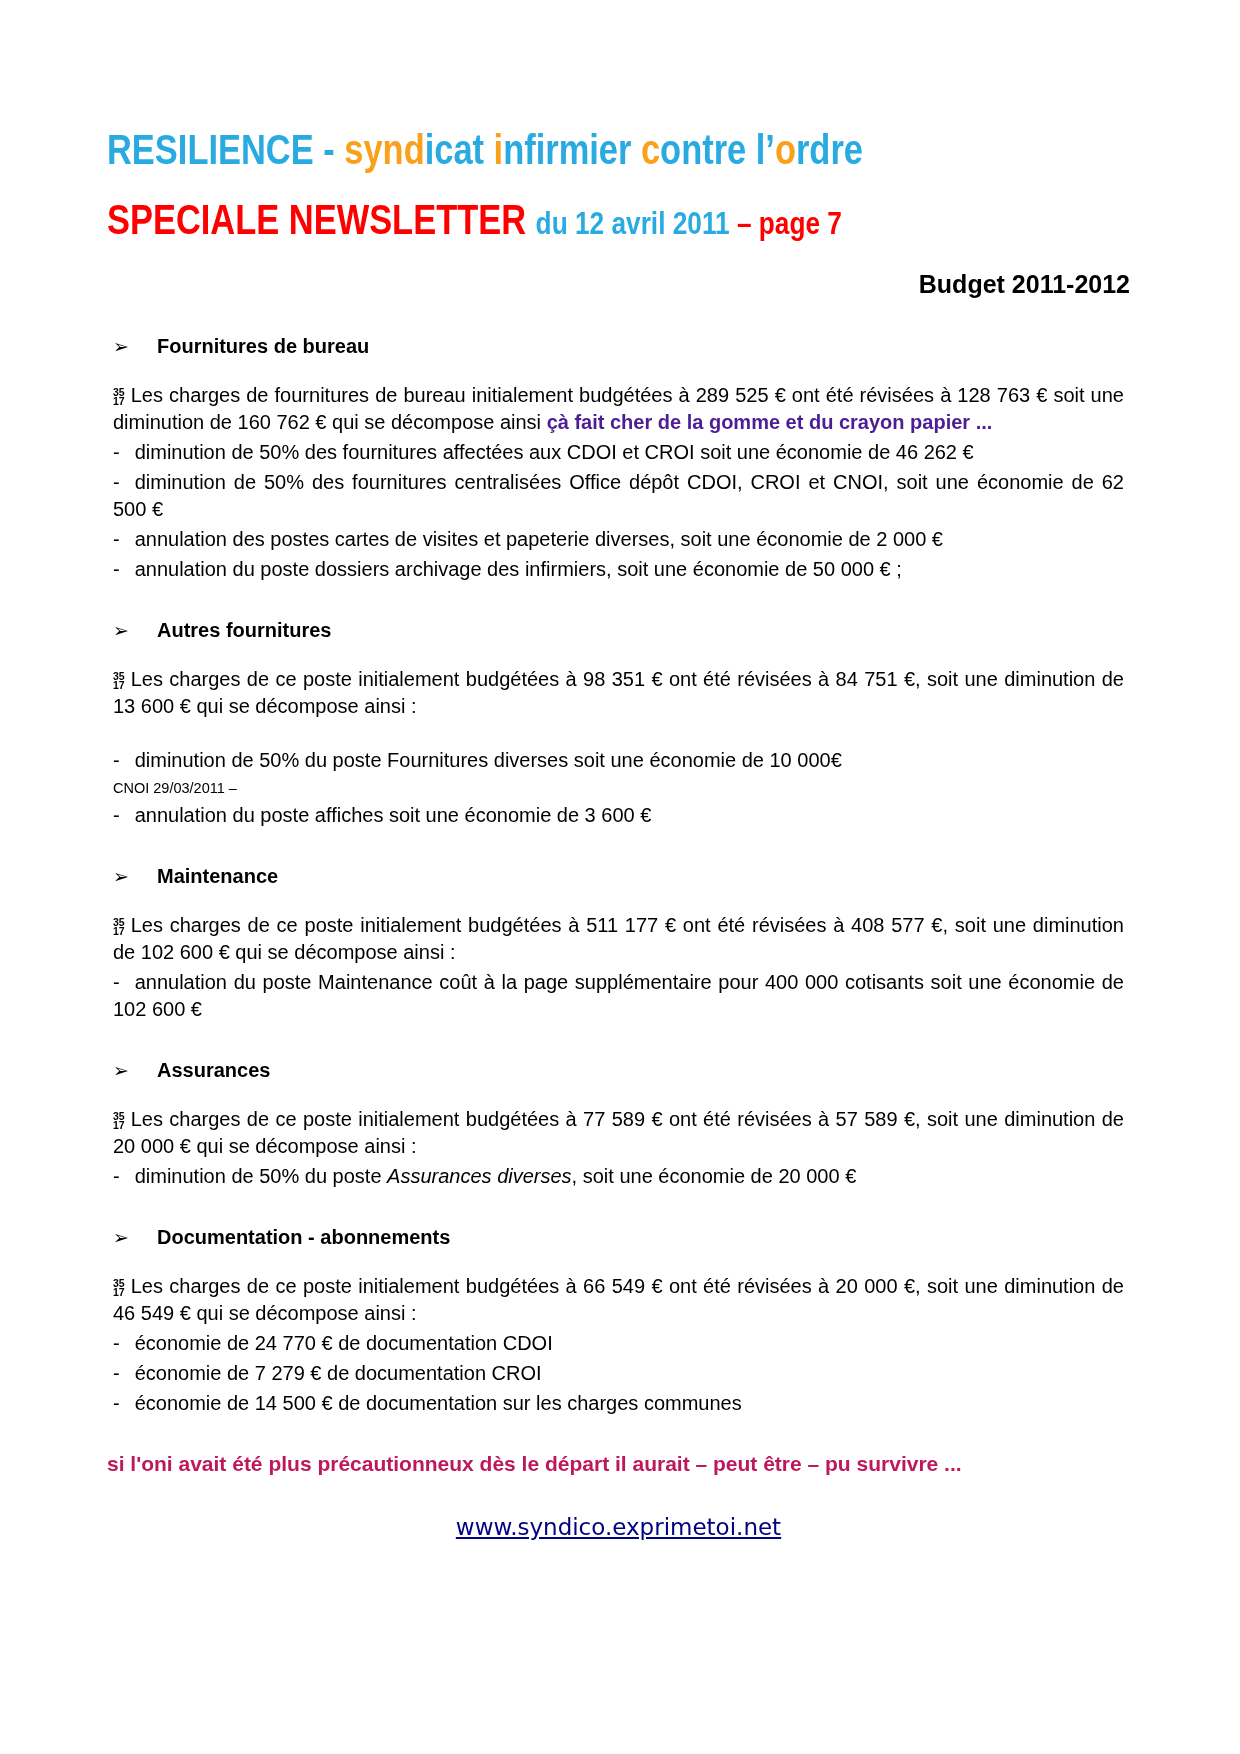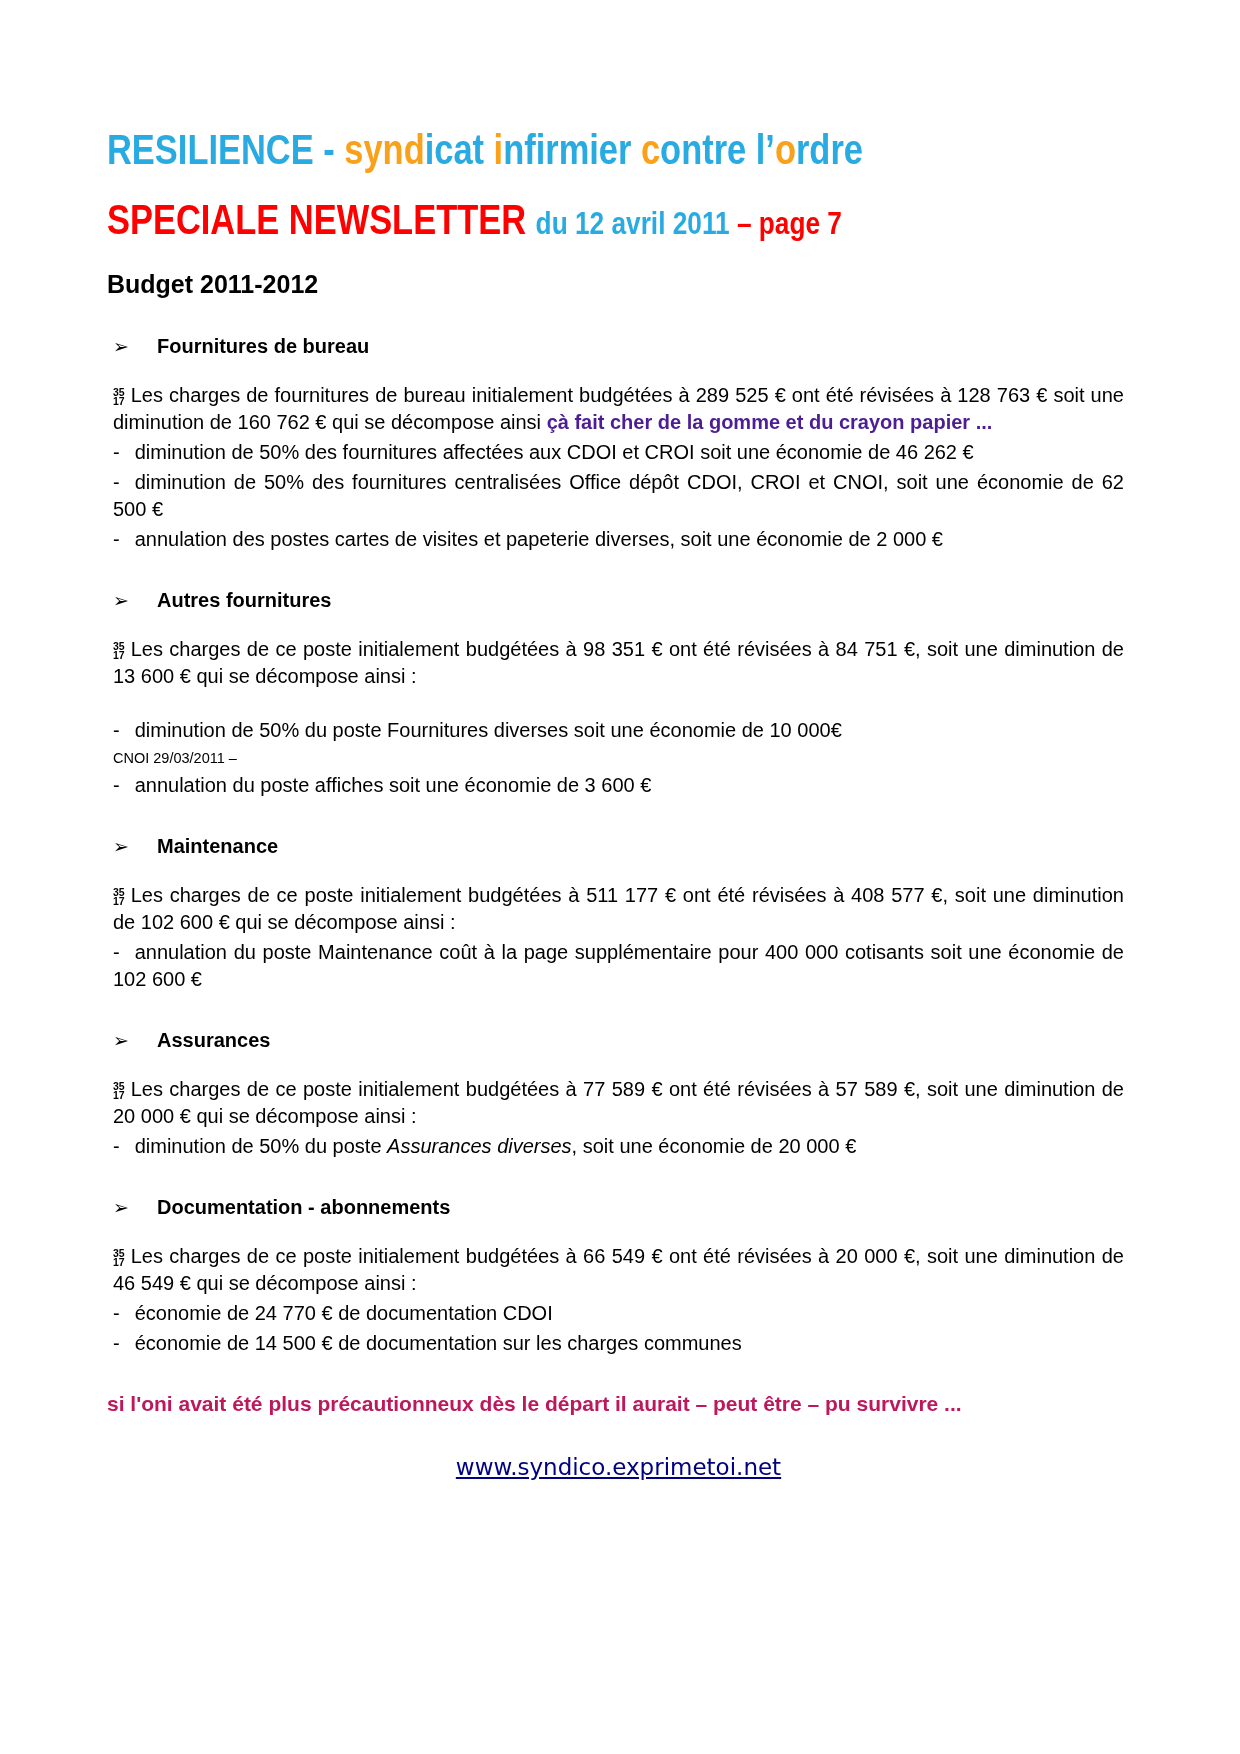--- a/index.html
+++ b/index.html
@@ -13,21 +13,21 @@
   }
   
   .title-line{
     font-weight:bold;font-size:42px;line-height:48px;white-space:nowrap;
     transform:scaleX(0.82);transform-origin:0 50%;
     margin:0 0 22px 0;
   }
   .title-line .sub{font-size:32px;}
   
   .doc-title{
-    font-weight:bold;font-size:25px;line-height:30px;text-align:left;
+    font-weight:bold;font-size:25px;line-height:30px;text-align:right;
     margin:4px 0 26px 0;
   }
   
   .section{margin:6px;}
   .section-heading{
     font-weight:bold;font-size:20px;line-height:26px;
     margin:34px 0 22px 0;
   }
   .section-heading .arrow{display:inline-block;width:44px;font-weight:normal;font-size:19px;}
   .para,.bullet{
@@ -72,20 +72,21 @@
   <div class="section">
     <div class="section-heading">
       <span class="arrow">➢</span><span>Fournitures de bureau</span>
     </div>
     <p class="para">
       <span class="marker"><span>35</span><span>17</span></span><span>Les charges de fournitures de bureau initialement budgétées à 289 525 € ont été révisées à 128 763 € soit une diminution de 160 762 € qui se décompose ainsi </span><span class="hl" style="color: #4c1d95;">çà fait cher de la gomme et du crayon papier ...</span>
     </p>
     <p class="bullet"><span class="dash">-</span><span>diminution de 50% des fournitures affectées aux CDOI et CROI soit une économie de 46 262 €</span></p>
     <p class="bullet"><span class="dash">-</span><span>diminution de 50% des fournitures centralisées Office dépôt CDOI, CROI et CNOI, soit une économie de 62 500 €</span></p>
     <p class="bullet"><span class="dash">-</span><span>annulation des postes cartes de visites et papeterie diverses, soit une économie de 2 000 €</span></p>
+    <p class="bullet"><span class="dash">-</span><span>annulation du poste dossiers archivage des infirmiers, soit une économie de 50 000 € ;</span></p>
   </div>
 
   <div class="section">
     <div class="section-heading">
       <span class="arrow">➢</span><span>Autres fournitures</span>
     </div>
     <p class="para">
       <span class="marker"><span>35</span><span>17</span></span><span>Les charges de ce poste initialement budgétées à 98 351 € ont été révisées à 84 751 €, soit une diminution de 13 600 € qui se décompose ainsi :</span>
     </p>
     <p class="bullet gap-top"><span class="dash">-</span><span>diminution de 50% du poste Fournitures diverses soit une économie de 10 000€</span></p>
@@ -114,20 +115,21 @@
   </div>
 
   <div class="section">
     <div class="section-heading">
       <span class="arrow">➢</span><span>Documentation - abonnements</span>
     </div>
     <p class="para">
       <span class="marker"><span>35</span><span>17</span></span><span>Les charges de ce poste initialement budgétées à 66 549 € ont été révisées à 20 000 €, soit une diminution de 46 549 € qui se décompose ainsi :</span>
     </p>
     <p class="bullet"><span class="dash">-</span><span>économie de 24 770 € de documentation CDOI</span></p>
+    <p class="bullet"><span class="dash">-</span><span>économie de 7 279 € de documentation CROI</span></p>
     <p class="bullet"><span class="dash">-</span><span>économie de 14 500 € de documentation sur les charges communes</span></p>
   </div>
 
   <p class="closing" style="color: #be185d;">si l'oni avait été plus précautionneux dès le départ il aurait – peut être – pu survivre ...</p>
 
   <div class="footer-link-wrap">
     <a href="#" style="color: rgb(0, 0, 128);">www.syndico.exprimetoi.net</a>
   </div>
 
 </div>

